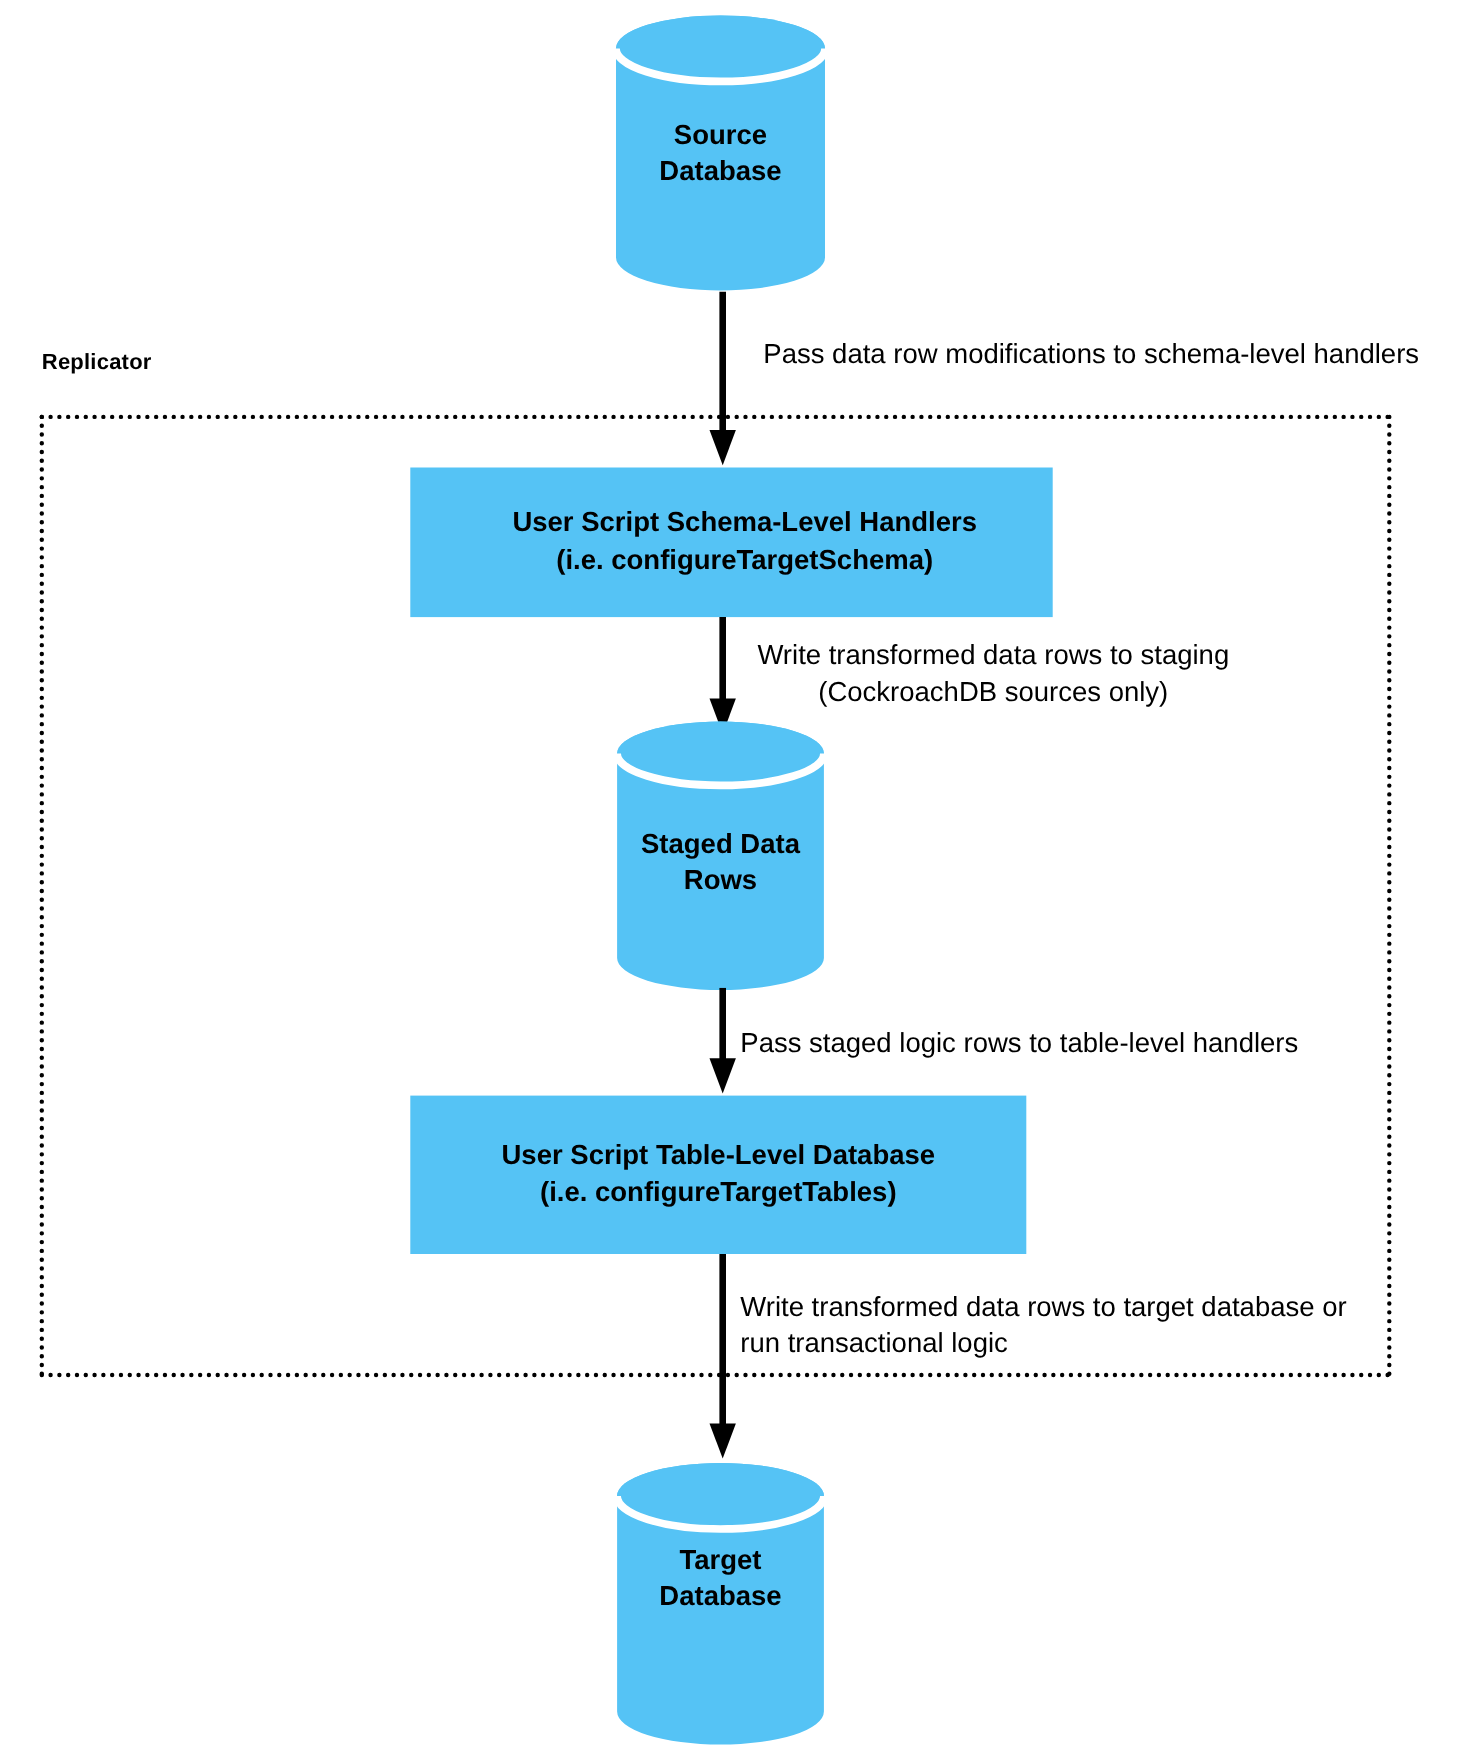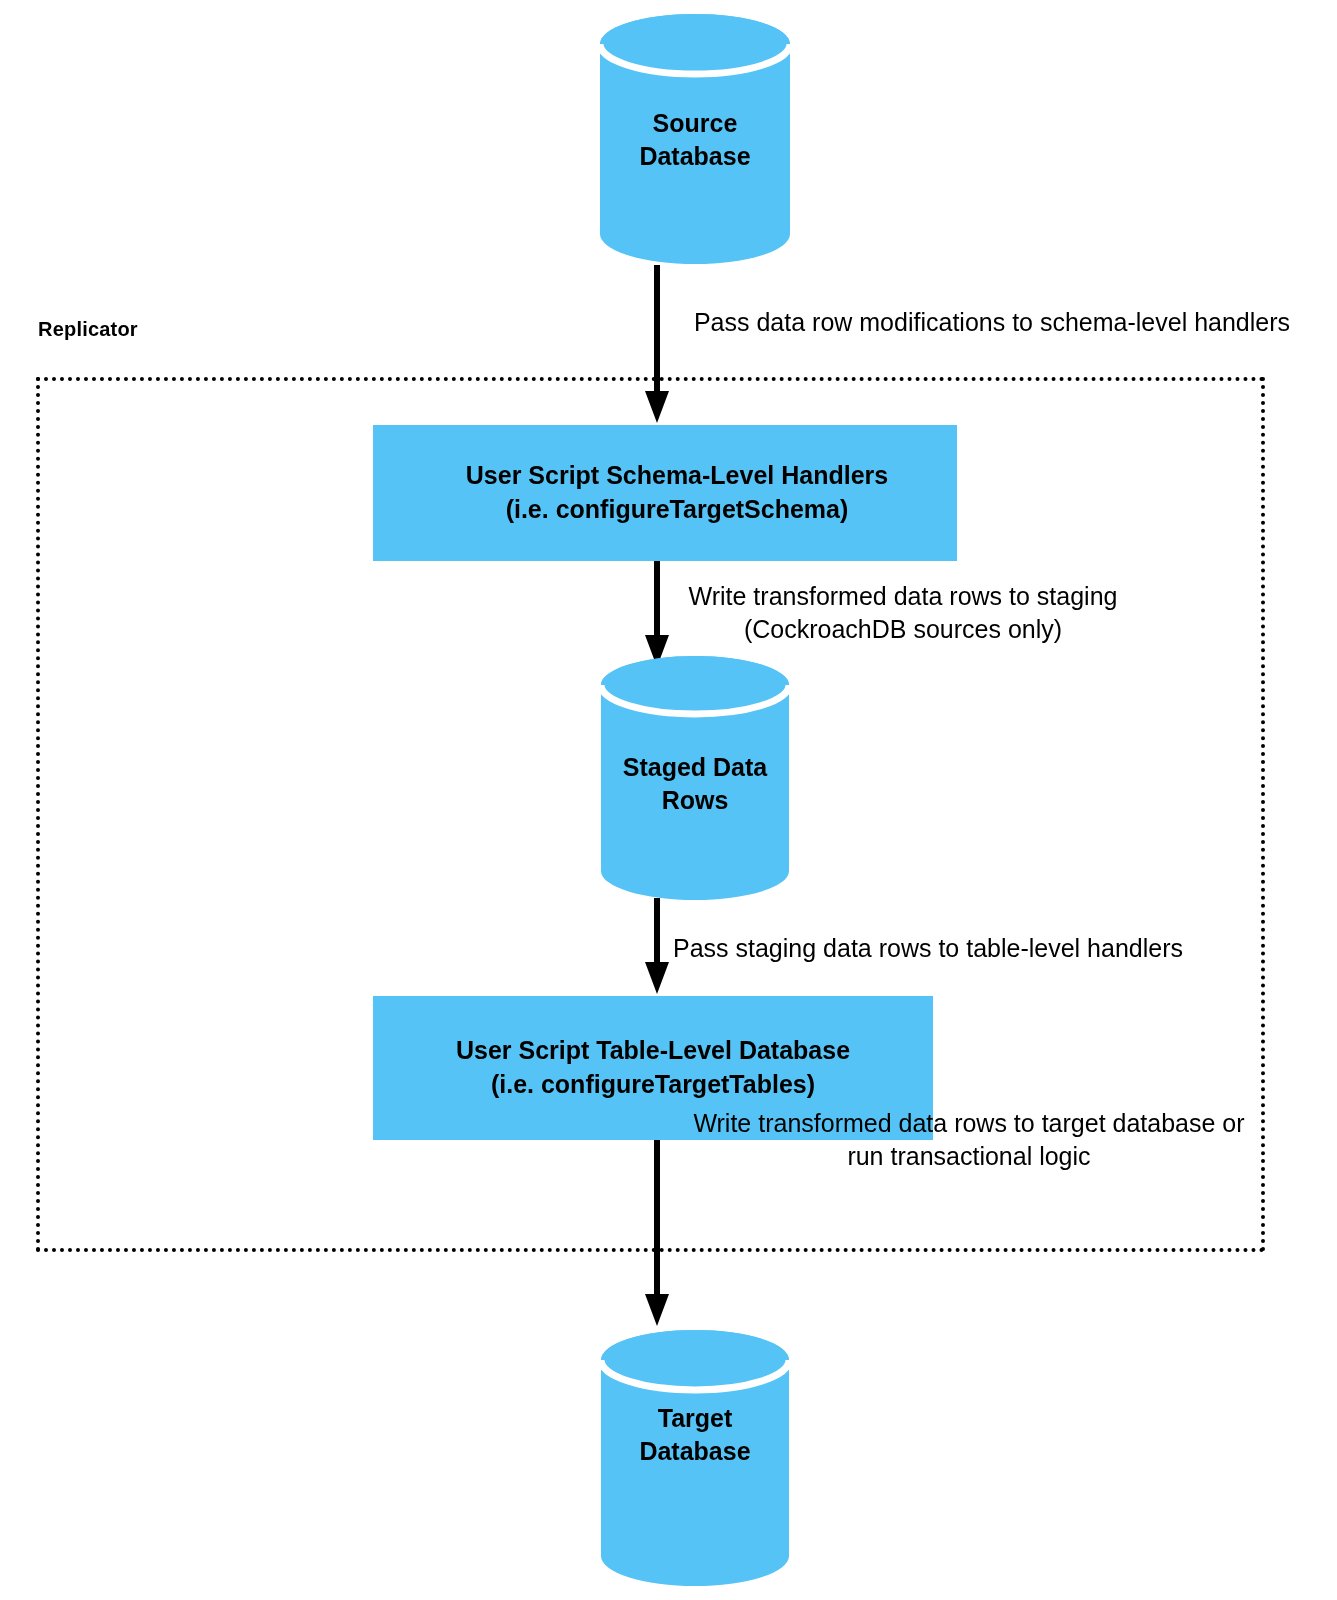--- a/index.html
+++ b/index.html
@@ -36,21 +36,20 @@
     top: 318px;
     font-size: 20px;
     font-weight: bold;
     letter-spacing: 0.2px;
     white-space: nowrap;
   }
 
   
   .cylinder {
     position: absolute;
-    margin-left: 40px;
   }
   .cylinder svg {
     display: block;
     overflow: visible;
   }
   .cyl-label {
     position: absolute;
     left: 0;
     width: 100%;
     text-align: center;
@@ -143,34 +142,34 @@
     <div class="cyl-label" style="top:95px;">Staged Data
 Rows</div>
   </div>
 
   <div class="arrow" style="left:644px; top:898px; width:26px; height:98px;">
     <svg width="26" height="98" viewBox="0 0 26 98">
       <line x1="13" y1="0" x2="13" y2="70" stroke="#000000" stroke-width="6"></line>
       <polygon points="13,96 1,64 25,64" fill="#000000"></polygon>
     </svg>
   </div>
-  <div class="edge-label" style="left:673px; top:932px; width:600px; text-align:left;">Pass staging data rows to table-level handlers</div>
+  <div class="edge-label" style="left:673px; top:932px; width:600px; text-align:left;">Pass staged logic rows to table-level handlers</div>
 
   <div class="proc-box" style="left:373px; top:996px; width:560px; height:144px;">
     <div class="proc-label">User Script Table-Level Database
 (i.e. configureTargetTables)</div>
   </div>
 
   <div class="arrow" style="left:644px; top:1140px; width:26px; height:188px;">
     <svg width="26" height="188" viewBox="0 0 26 188">
       <line x1="13" y1="0" x2="13" y2="160" stroke="#000000" stroke-width="6"></line>
       <polygon points="13,186 1,154 25,154" fill="#000000"></polygon>
     </svg>
   </div>
-  <div class="edge-label" style="left:673px; top:1107px; width:592px; text-align:center;">Write transformed data rows to target database or
+  <div class="edge-label" style="left:673px; top:1172px; width:592px; text-align:left;">Write transformed data rows to target database or
 run transactional logic</div>
 
   <div class="cylinder" style="left:561px; top:1330px; width:188px; height:256px;">
     <svg width="188" height="256" viewBox="0 0 188 256" aria-hidden="true">
       <path d="M0,30 a94,30 0 0 1 188,0 L188,226 a94,30 0 0 1 -188,0 Z" fill="#55c3f5"></path>
       <ellipse cx="94" cy="30" rx="94" ry="30" fill="#55c3f5"></ellipse>
       <path d="M0,30 a94,30 0 0 0 188,0" fill="none" stroke="#ffffff" stroke-width="7"></path>
     </svg>
     <div class="cyl-label" style="top:72px;">Target
 Database</div>

